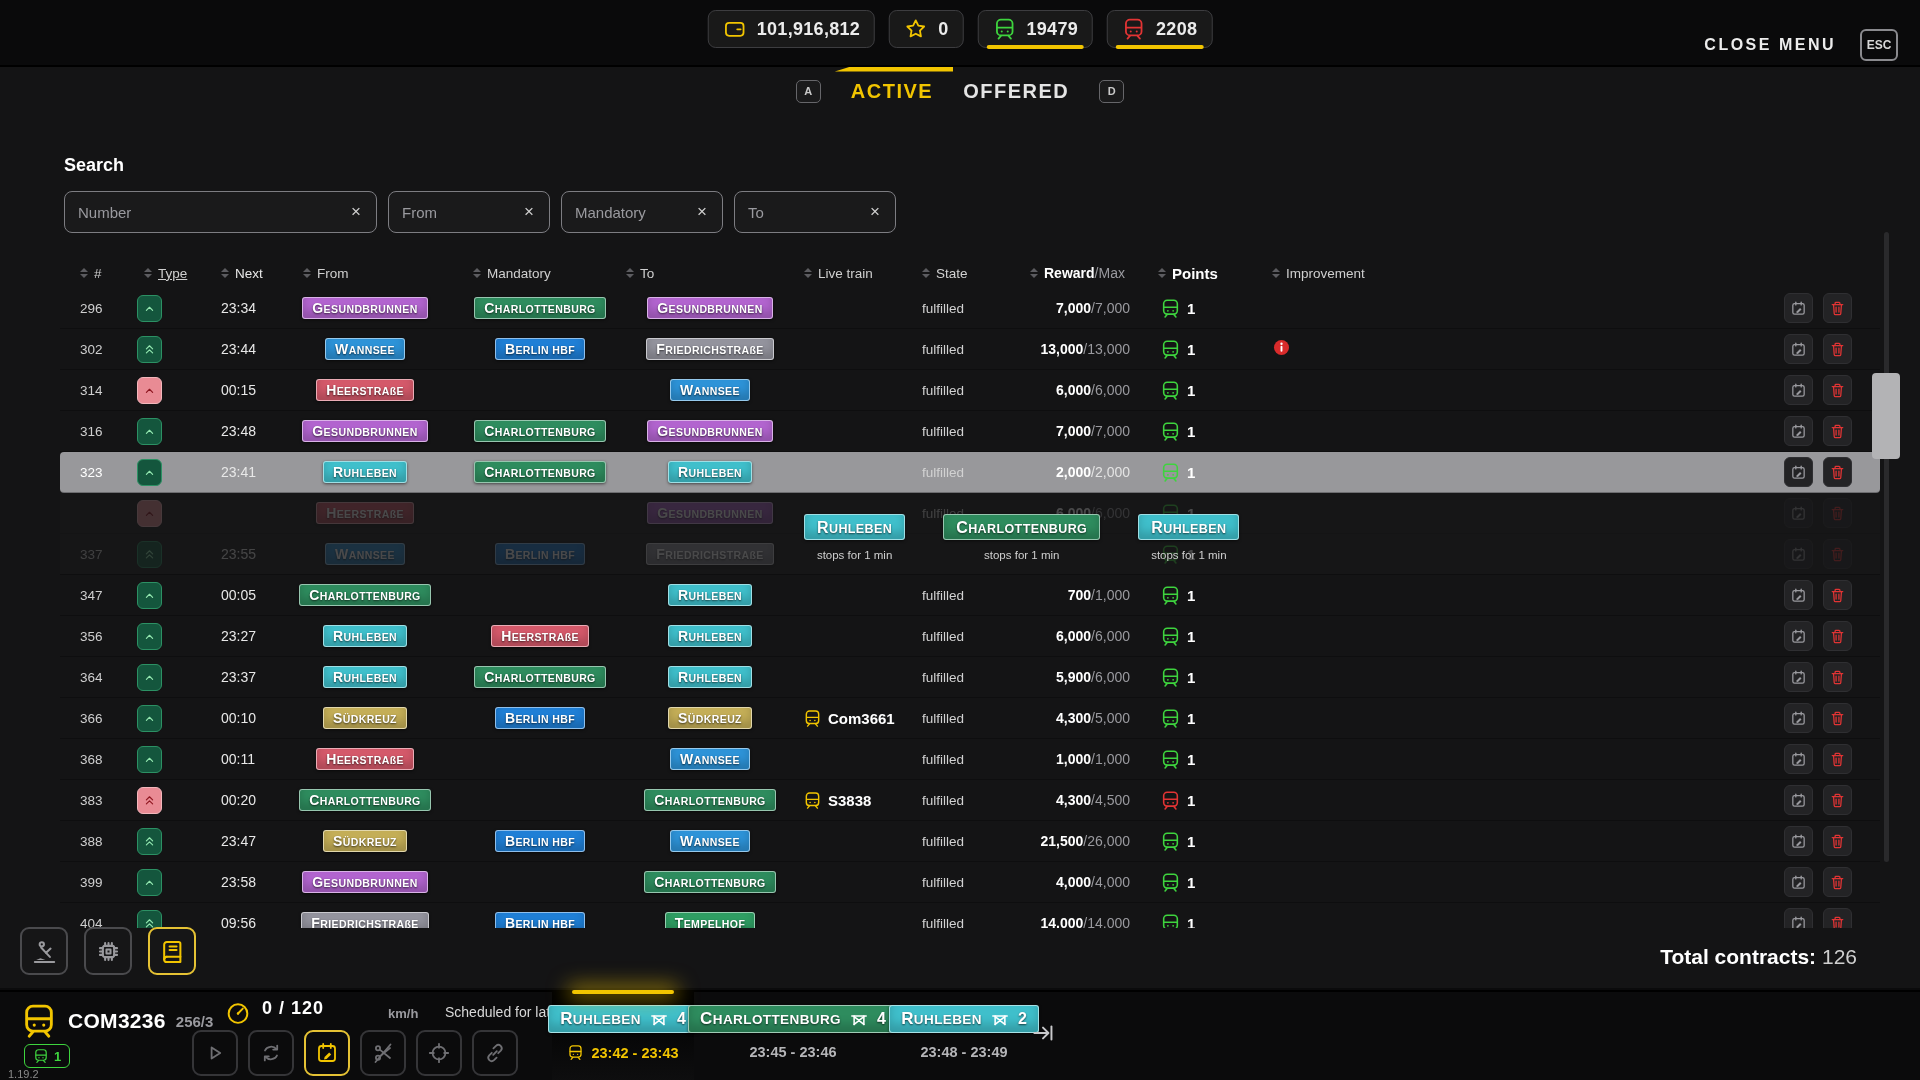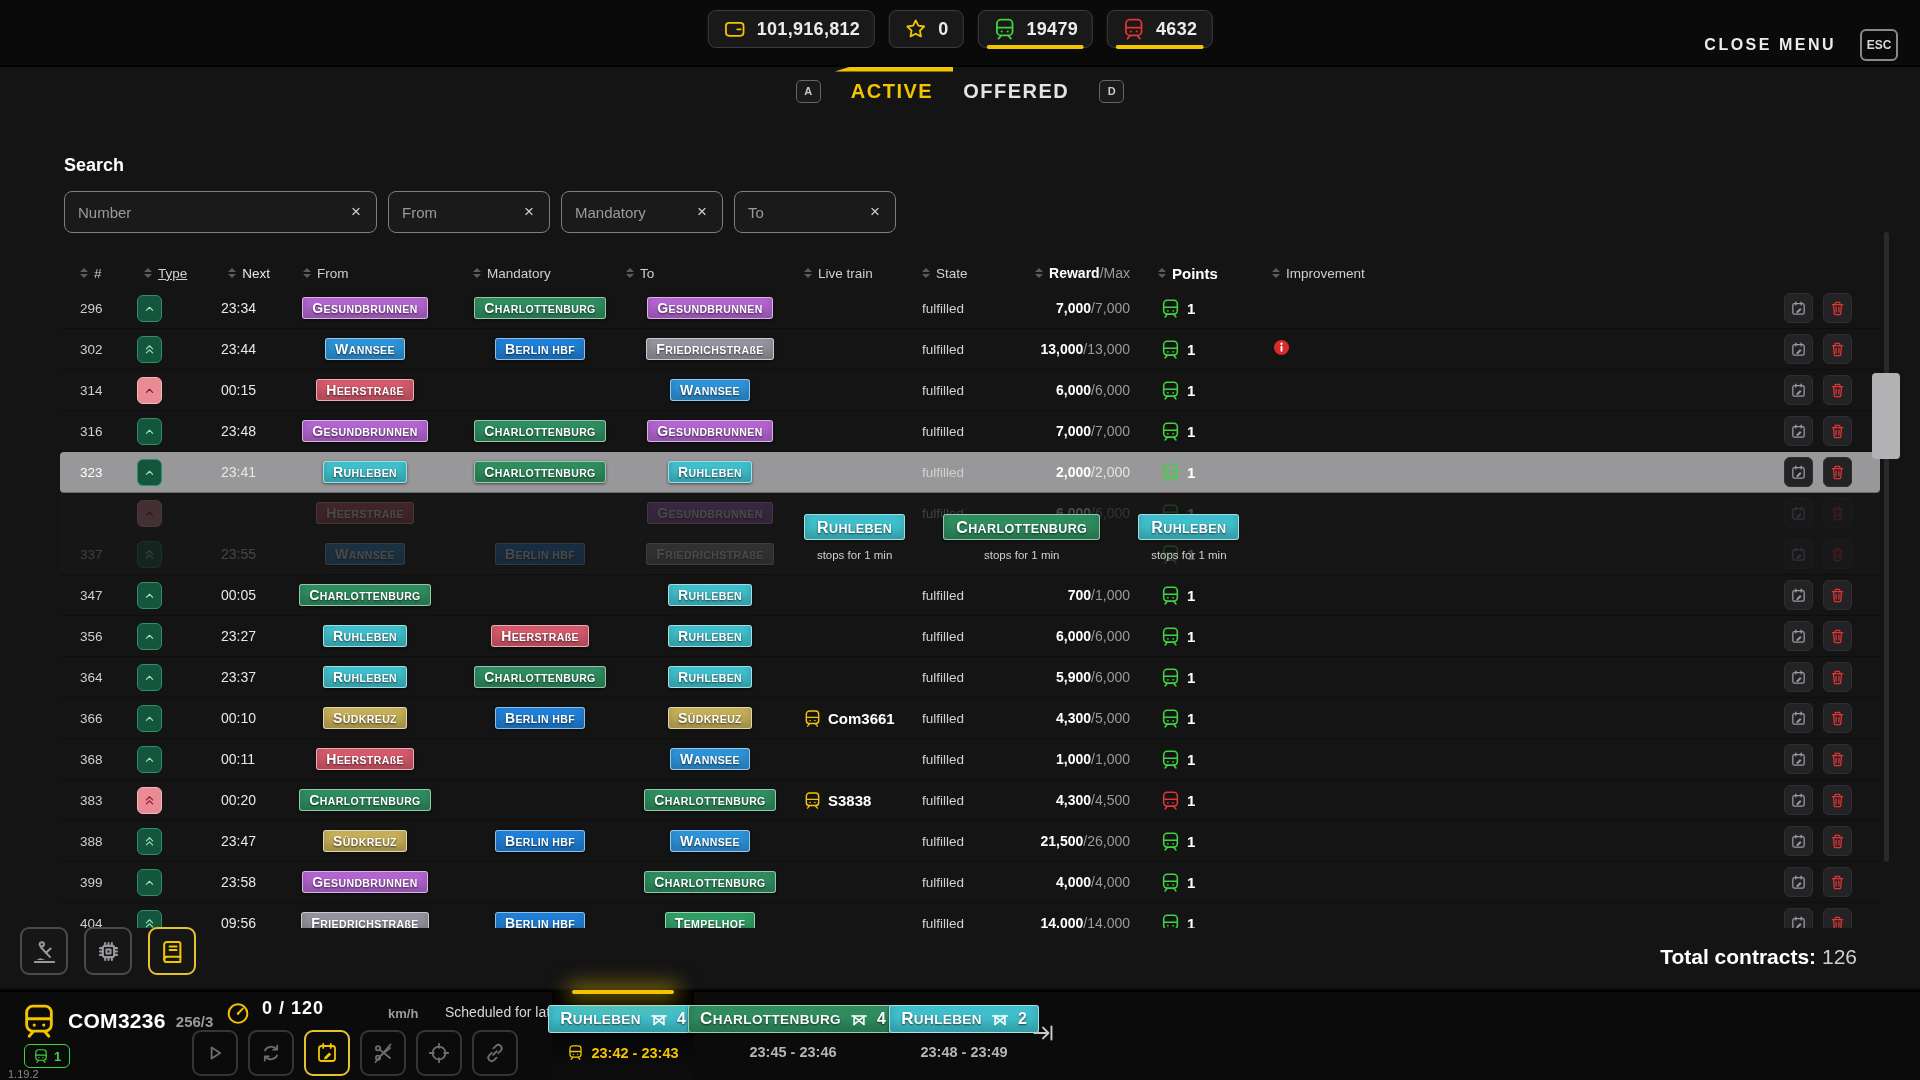--- a/index.html
+++ b/index.html
@@ -208,21 +208,21 @@
       <span class="icon">
           <svg viewBox="0 0 24 24" width="100%" height="100%" fill="none" stroke="currentColor" stroke-width="1.8" stroke-linecap="round" stroke-linejoin="round">
             <rect x="4.2" y="2.6" width="15.6" height="15.8" rx="4"></rect>
             <line x1="4.6" y1="10.6" x2="19.4" y2="10.6"></line>
             <circle cx="9" cy="14.6" r="1" fill="currentColor" stroke="none"></circle>
             <circle cx="15" cy="14.6" r="1" fill="currentColor" stroke="none"></circle>
             <line x1="8.2" y1="18.8" x2="5.8" y2="21.6"></line>
             <line x1="15.8" y1="18.8" x2="18.2" y2="21.6"></line>
           </svg>
         </span>
-      <span>4632</span>
+      <span>2208</span>
     </div>
   </div>
   <div class="top-right">
     <span class="close-menu">CLOSE MENU</span>
     <span class="esc-key">ESC</span>
   </div>
 </div>
 
 <div class="panel">
 
@@ -262,21 +262,21 @@
           </span>
           <span>#</span>
         </div>
         <div class="hc c type" style="padding-left:32px;">
     <span class="sort">
             <i class="up"></i>
             <i class="dn"></i>
           </span>
           <span>Type</span>
         </div>
-        <div class="hc c next" style="padding-left:35px;justify-content:flex-end;">
+        <div class="hc c next" style="padding-left:35px;">
     <span class="sort">
             <i class="up"></i>
             <i class="dn"></i>
           </span>
           <span>Next</span>
         </div>
         <div class="hc c " style="padding-left:33px;">
     <span class="sort">
             <i class="up"></i>
             <i class="dn"></i>
@@ -304,21 +304,21 @@
           </span>
           <span>Live train</span>
         </div>
         <div class="hc c state" style="padding-left:2px;">
     <span class="sort">
             <i class="up"></i>
             <i class="dn"></i>
           </span>
           <span>State</span>
         </div>
-        <div class="hc c reward" style=";justify-content:flex-end;padding-right:0;">
+        <div class="hc c reward" style=";padding-right:0;">
     <span class="sort">
             <i class="up"></i>
             <i class="dn"></i>
           </span>
           <span><b>Reward</b><span class="dim">/Max</span></span>
         </div>
         <div class="hc c points" style="padding-left:28px;">
     <span class="sort">
             <i class="up"></i>
             <i class="dn"></i>

